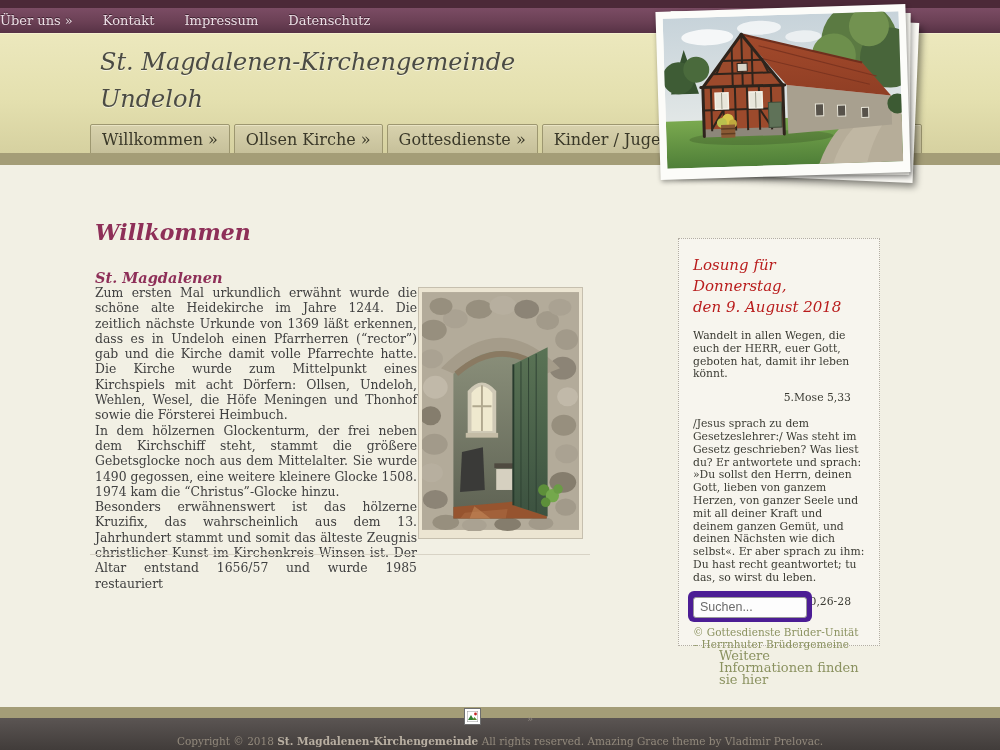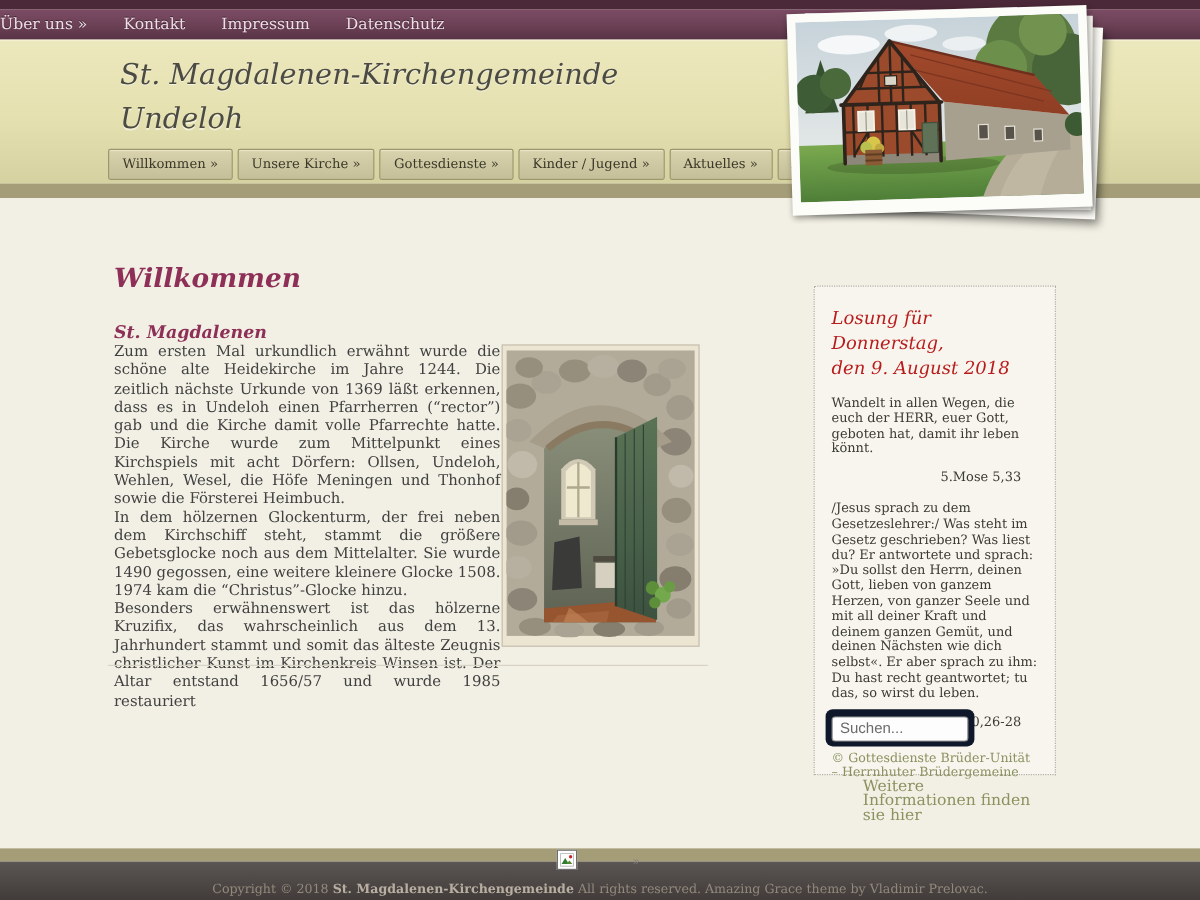--- a/index.html
+++ b/index.html
@@ -17,21 +17,21 @@
   .header{position:absolute;top:33px;left:0;width:1000px;height:120px;
           background:linear-gradient(180deg,#ece8bd 0%,#e4e0af 55%,#d6d1a0 100%);
           border-top:1px solid #f4f0cf;box-sizing:border-box;}
   .site-title{position:absolute;left:100px;top:44px;font-style:italic;font-size:24px;
               line-height:37px;color:#4b4b43;text-shadow:0 1px 0 rgba(255,255,255,.55);}
 
   
   .mainnav{position:absolute;left:90px;top:124px;display:flex;gap:4px;}
   .navbtn{display:block;padding:5px 11px 6px;background:linear-gradient(#d8d2ad,#c5bf99);
           border:1px solid #9d9770;border-radius:2px;box-shadow:inset 0 1px 0 #e9e4c4;
-          font-size:11px;color:#3a3828;text-decoration:none;}
+          font-size:16px;color:#3a3828;text-decoration:none;}
 
   .band-olive{position:absolute;left:0;width:1000px;height:12px;background:#a49d77;}
   .band-top{top:153px;}
   .band-bottom{top:707px;height:11px;}
 
   
   .photo-stack{position:absolute;left:656px;top:2px;width:266px;height:188px;z-index:5;}
   .photo-back{position:absolute;left:22px;top:16px;width:238px;height:160px;background:#fbfaf5;
               transform:rotate(2.4deg);box-shadow:3px 4px 7px rgba(0,0,0,.45);}
   .photo-back2{position:absolute;left:14px;top:10px;width:240px;height:162px;background:#f6f5ef;
@@ -55,21 +55,21 @@
                border:1px dotted #b3aea3;background:#f7f5ee;box-sizing:border-box;
                padding:16px 14px;}
   .losung-heading{font-style:italic;font-size:15px;line-height:21px;color:#b91c1c;}
   .verse{margin-top:12px;font-size:10.8px;line-height:12.8px;color:#3b3b33;}
   .source{margin-top:10px;padding-right:14px;text-align:right;
           font-size:10.8px;color:#3b3b33;}
   .bx-copy{margin-top:18px;font-size:10.5px;line-height:12px;color:#8b9260;}
   .bx-link{display:block;margin-top:0;font-size:13px;line-height:12px;color:#8b9260;
            text-decoration:none;margin-left:26px;}
   .search-widget{position:absolute;left:9px;top:352px;width:124px;height:31px;
-                 background:#0f172a;border-radius:6px;box-sizing:border-box;padding:5px;}
+                 background:#4c1d95;border-radius:6px;box-sizing:border-box;padding:5px;}
   .search-widget input{width:100%;height:21px;box-sizing:border-box;border:1px solid #9a9a9a;
                  border-radius:3px;background:#fdfdfd;padding:0 6px;
                  font-family:"Liberation Sans",sans-serif;font-size:12.5px;color:#555;}
   .search-widget input::placeholder{color:#6b6b6b;opacity:1;}
 
   
   .footer{position:absolute;top:718px;left:0;width:1000px;height:32px;
           background:linear-gradient(#5b5553,#413c3a);}
   .footer-icon{position:absolute;left:464px;top:708px;width:15px;height:15px;background:#fff;
                border:1px solid #6e6e6e;z-index:6;display:flex;align-items:center;justify-content:center;}
@@ -91,21 +91,21 @@
 </div>
 
 <div class="header"></div>
 <div class="site-title">
   <div>St. Magdalenen-Kirchengemeinde</div>
   <div>Undeloh</div>
 </div>
 
 <div class="mainnav">
   <a href="#" class="navbtn">Willkommen »</a>
-  <a href="#" class="navbtn">Unsere Kirche »</a>
+  <a href="#" class="navbtn">Ollsen Kirche »</a>
   <a href="#" class="navbtn">Gottesdienste »</a>
   <a href="#" class="navbtn">Kinder / Jugend »</a>
   <a href="#" class="navbtn">Aktuelles »</a>
   <a href="#" class="navbtn">Archiv »</a>
 </div>
 
 <div class="band-olive band-top"></div>
 
 <div class="photo-stack">
   <div class="photo-back"></div>

